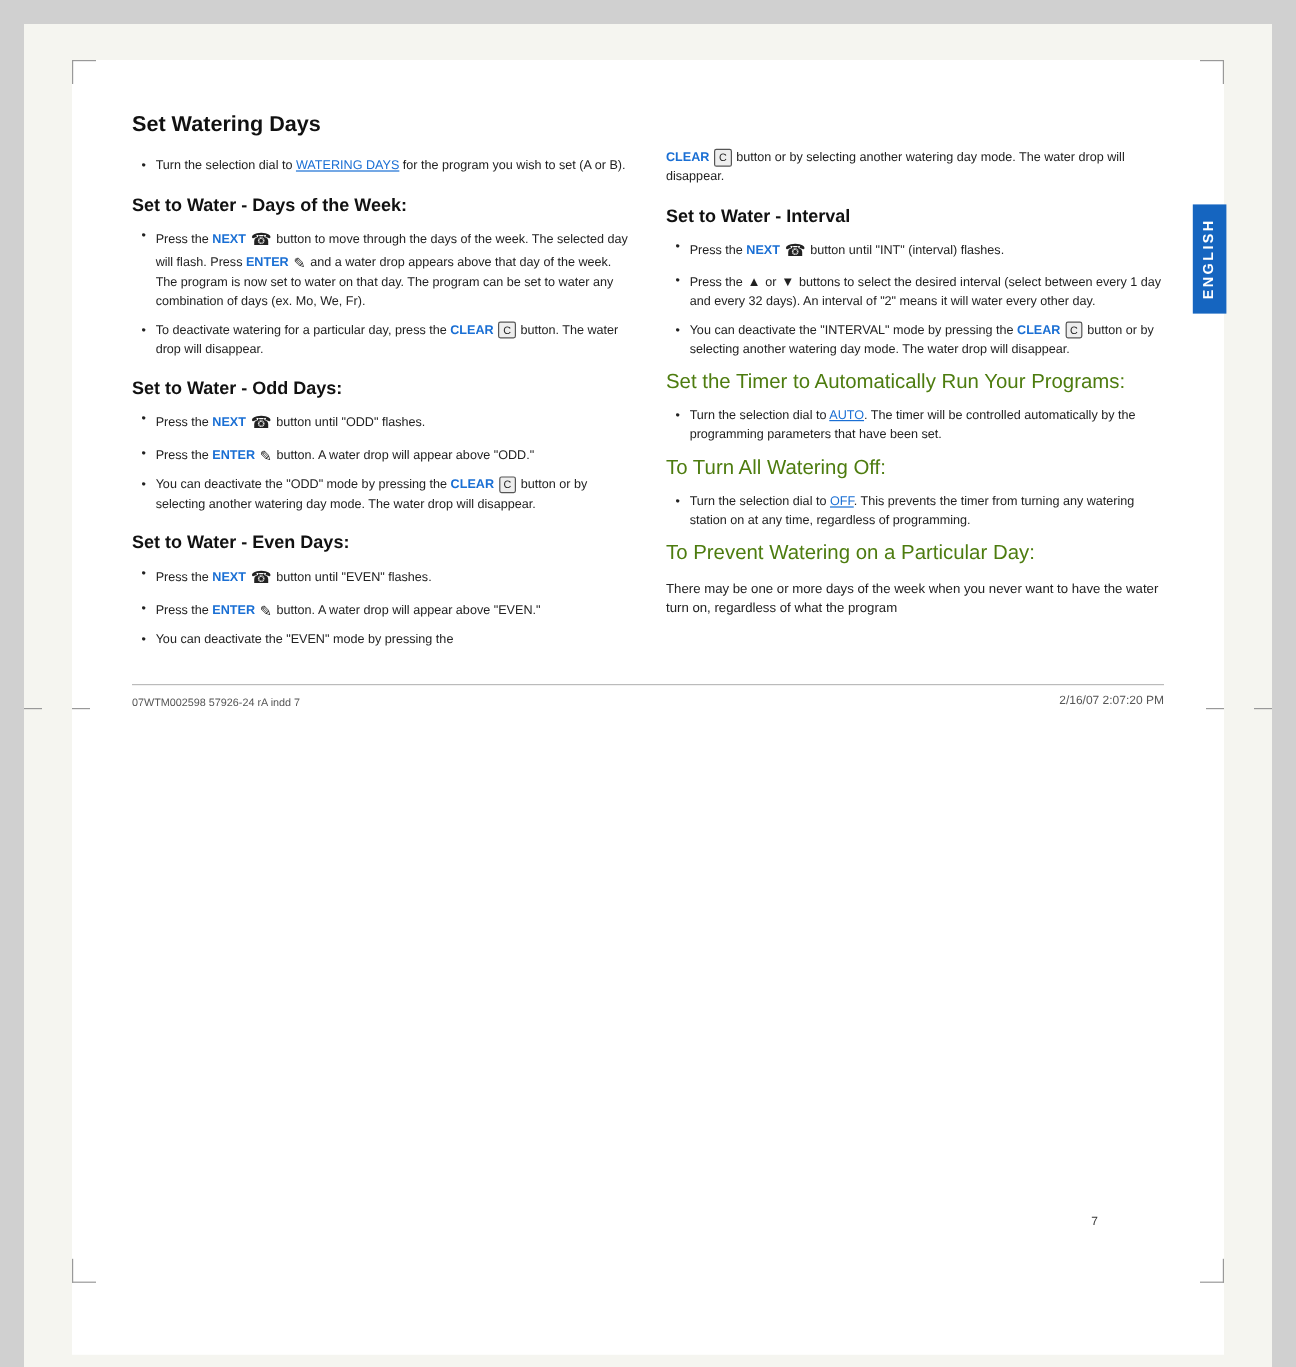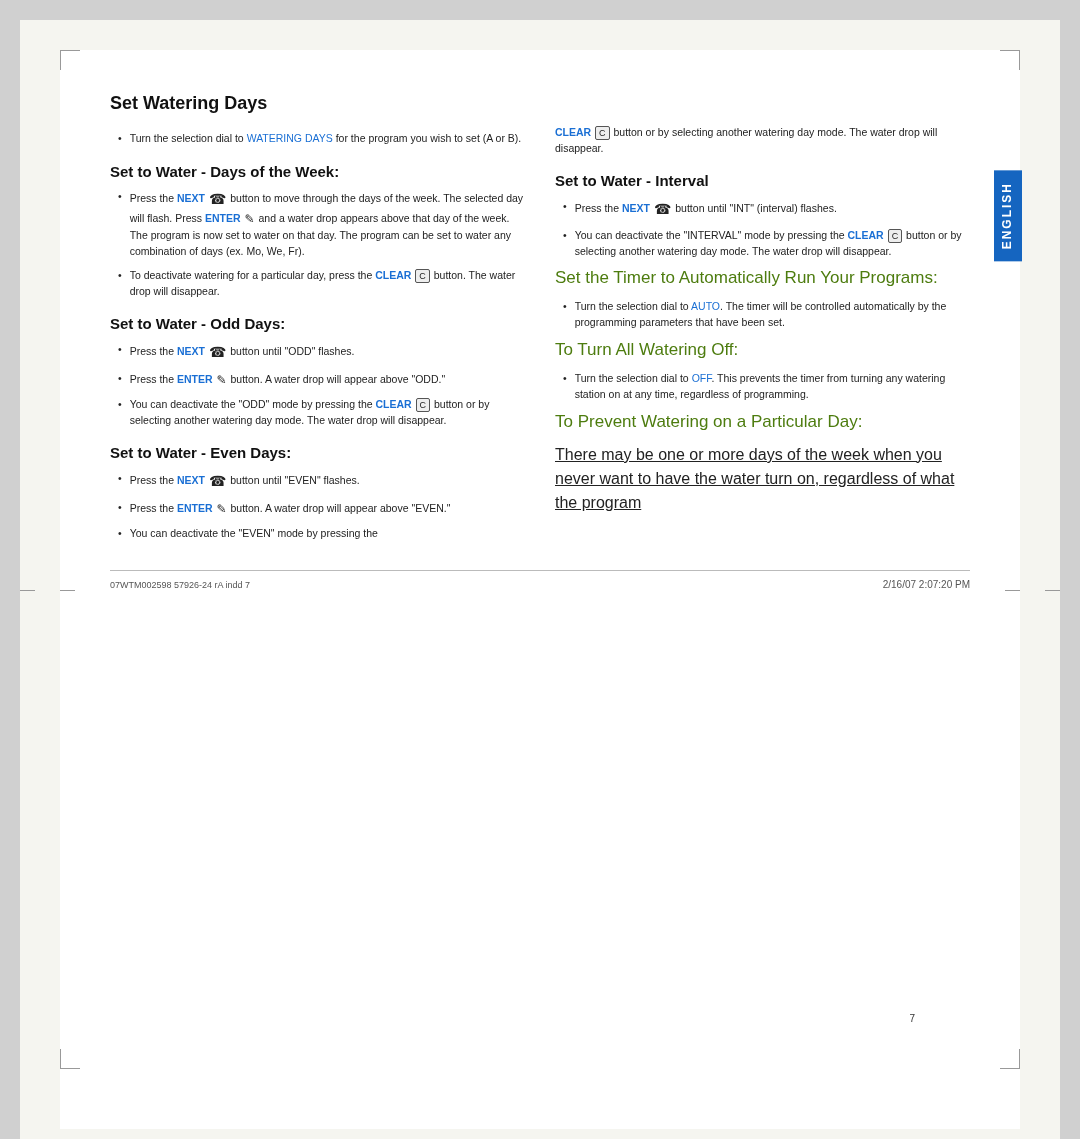--- a/index.html
+++ b/index.html
@@ -148,20 +148,21 @@
       flex-shrink: 0;
       margin-top: 0px;
     }
 
     .bullet-text {
       flex: 1;
     }
 
     .link-blue {
       color: #1a6fd4;
+      text-decoration: underline;
     }
 
     .keyword-blue {
       color: #1a6fd4;
       font-weight: bold;
     }
 
     .icon-btn {
       display: inline-block;
       border: 1px solid #555;
@@ -343,20 +344,25 @@
           <h3 class="subsection-title">Set to Water - Interval</h3>
 
           <ul class="bullet-list">
             <li>
               <span class="bullet-text">
                 Press the <span class="keyword-blue">NEXT</span> <span class="icon-next">☎</span> button until "INT" (interval) flashes.
               </span>
             </li>
             <li>
               <span class="bullet-text">
+                Press the <span class="icon-arrow">▲</span> or <span class="icon-arrow">▼</span> buttons to select the desired interval (select between every 1 day and every 32 days). An interval of "2" means it will water every other day.
+              </span>
+            </li>
+            <li>
+              <span class="bullet-text">
                 You can deactivate the "INTERVAL" mode by pressing the <span class="keyword-blue">CLEAR</span> <span class="icon-btn">C</span> button or by selecting another watering day mode. The water drop will disappear.
               </span>
             </li>
           </ul>
 
           <h2 class="section-title">Set the Timer to Automatically Run Your Programs:</h2>
 
           <ul class="bullet-list">
             <li>
               <span class="bullet-text">
@@ -370,21 +376,21 @@
           <ul class="bullet-list">
             <li>
               <span class="bullet-text">
                 Turn the selection dial to <span class="link-blue">OFF</span>. This prevents the timer from turning any watering station on at any time, regardless of programming.
               </span>
             </li>
           </ul>
 
           <h2 class="section-title">To Prevent Watering on a Particular Day:</h2>
 
-          <p style="font-size: 16px; line-height: 1.5; text-decoration: underline;">
+          <p style="font-size: 11px; line-height: 1.5;">
             There may be one or more days of the week when you never want to have the water turn on, regardless of what the program
           </p>
 
         </div>
       </div>
 
       <div class="page-number">7</div>
 
       <div class="footer">
         <span class="footer-left">07WTM002598 57926-24 rA indd   7</span>

